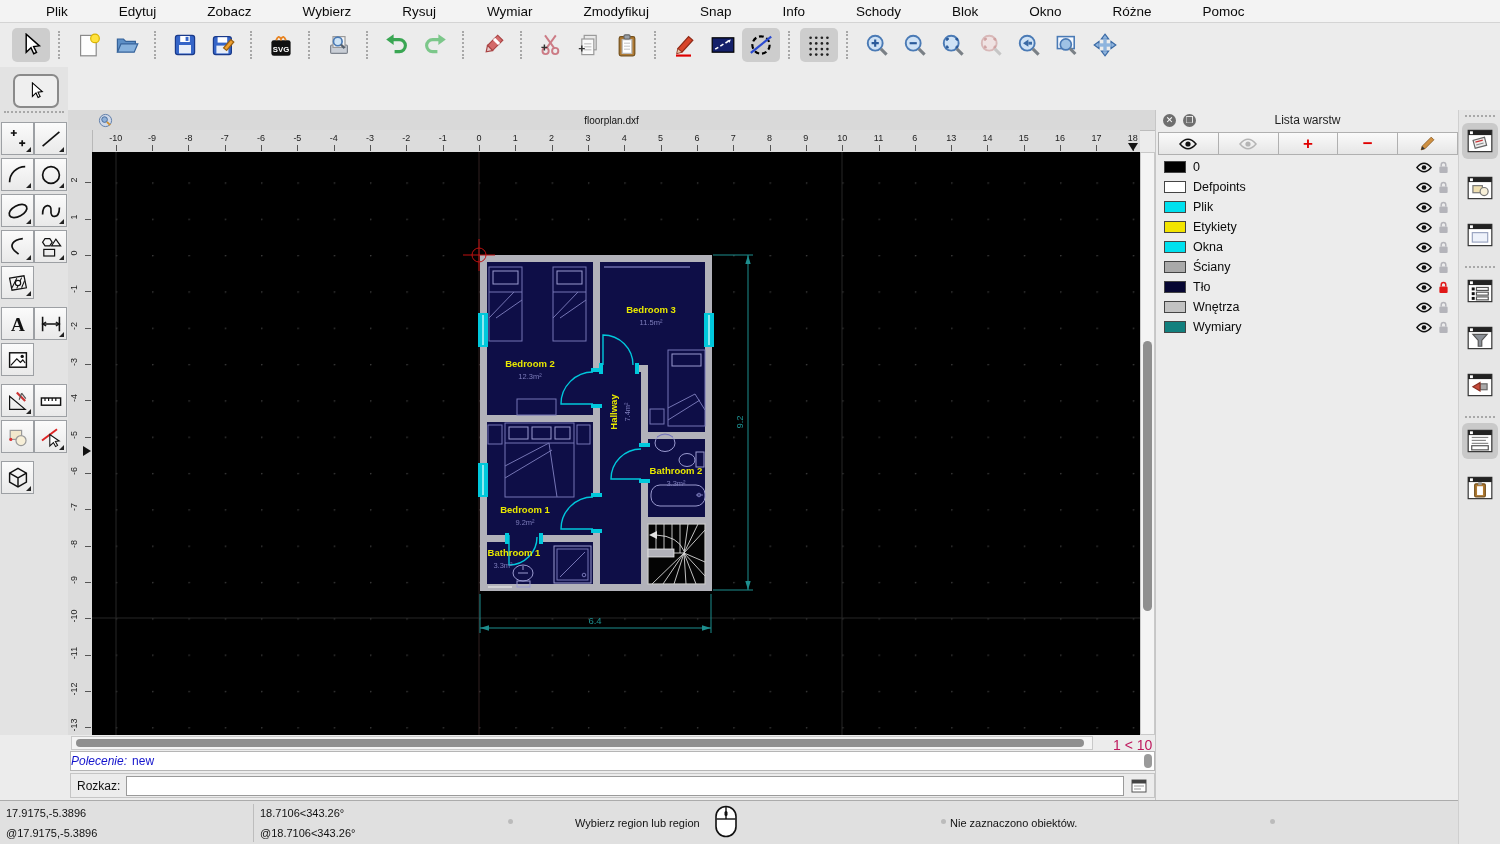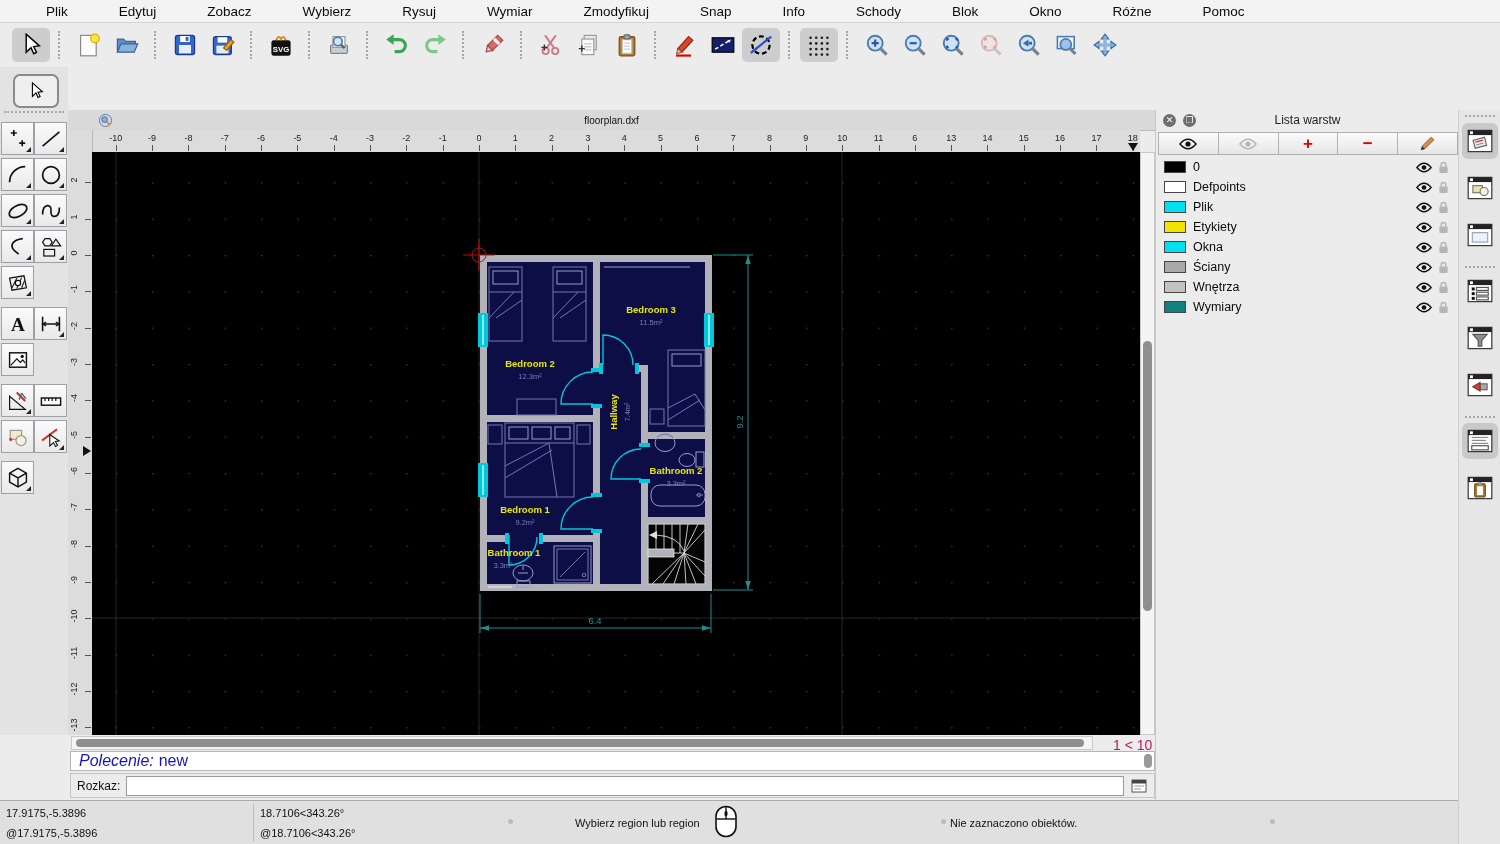--- a/index.html
+++ b/index.html
@@ -54,21 +54,21 @@
 
   
   .sb-track{background:#f4f4f4;border:1px solid #c9c9c9;box-sizing:border-box;}
   .sb-thumb{position:absolute;background:#8f8f8f;border-radius:6px;}
   #v-scroll{left:1140px;top:152px;width:15px;height:583px;}
   #h-scroll{left:71px;top:736px;width:1022px;height:14px;}
   #page-indicator{left:1113px;top:737px;font-size:14px;color:#be185d;}
 
   
   #cmd-history{left:70px;top:751px;width:1085px;height:20px;background:#fff;border:1px solid #b5b5b5;
-               box-sizing:border-box;display:flex;align-items:flex-start;padding-left:8px;font-size:16px;}
+               box-sizing:border-box;display:flex;align-items:center;padding-left:0;font-size:12px;}
   #cmd-history .prompt{color:#1414cc;font-style:italic;}
   #cmd-history .val{color:#1414cc;margin-left:5px;}
   #cmd-hist-scroll{position:absolute;right:2px;top:2px;width:8px;height:14px;background:#9a9a9a;border-radius:4px;}
   #cmd-row{left:70px;top:773px;width:1085px;height:25px;background:#ececec;border:1px solid #c5c5c5;
            box-sizing:border-box;display:flex;align-items:center;}
   #cmd-label{font-size:12px;margin:0 6px 0 6px;color:#111;}
   #cmd-input{flex:1;height:18px;border:1px solid #9a9a9a;background:#fff;font-size:12px;padding:0 4px;outline:none;}
   #cmd-kbd-btn{width:18px;height:16px;margin:0 6px;display:flex;align-items:center;justify-content:center;}
 
   
@@ -864,20 +864,34 @@
               <path d="M1 6 Q9 -3.5 17 6 Q9 15.5 1 6 Z" fill="none" stroke="#111" stroke-width="1.5"></path>
               <circle cx="9" cy="6" r="2.6" fill="#111"></circle>
             </svg>
             <svg width="11" height="13" viewBox="0 0 12 14">
               <rect x="1.5" y="6" width="9" height="7" rx="1.2" fill="#b4b4ba"></rect>
               <path d="M3.5 6 V4 a2.5 2.5 0 0 1 5 0 V6" fill="none" stroke="#b4b4ba" stroke-width="1.6"></path>
             </svg>
           </span>
         </div>
         <div class="layer-row">
+          <span class="layer-swatch" style="background:#070733"></span>
+          <span class="layer-name">Tło</span>
+          <span class="layer-icons">
+            <svg width="16" height="11" viewBox="0 0 18 12">
+              <path d="M1 6 Q9 -3.5 17 6 Q9 15.5 1 6 Z" fill="none" stroke="#111" stroke-width="1.5"></path>
+              <circle cx="9" cy="6" r="2.6" fill="#111"></circle>
+            </svg>
+            <svg width="11" height="13" viewBox="0 0 12 14">
+              <rect x="1.5" y="6" width="9" height="7" rx="1.2" fill="#e01818"></rect>
+              <path d="M3.5 6 V4 a2.5 2.5 0 0 1 5 0 V6" fill="none" stroke="#e01818" stroke-width="1.6"></path>
+            </svg>
+          </span>
+        </div>
+        <div class="layer-row">
           <span class="layer-swatch" style="background:#c2c2c2"></span>
           <span class="layer-name">Wnętrza</span>
           <span class="layer-icons">
             <svg width="16" height="11" viewBox="0 0 18 12">
               <path d="M1 6 Q9 -3.5 17 6 Q9 15.5 1 6 Z" fill="none" stroke="#111" stroke-width="1.5"></path>
               <circle cx="9" cy="6" r="2.6" fill="#111"></circle>
             </svg>
             <svg width="11" height="13" viewBox="0 0 12 14">
               <rect x="1.5" y="6" width="9" height="7" rx="1.2" fill="#b4b4ba"></rect>
               <path d="M3.5 6 V4 a2.5 2.5 0 0 1 5 0 V6" fill="none" stroke="#b4b4ba" stroke-width="1.6"></path>

